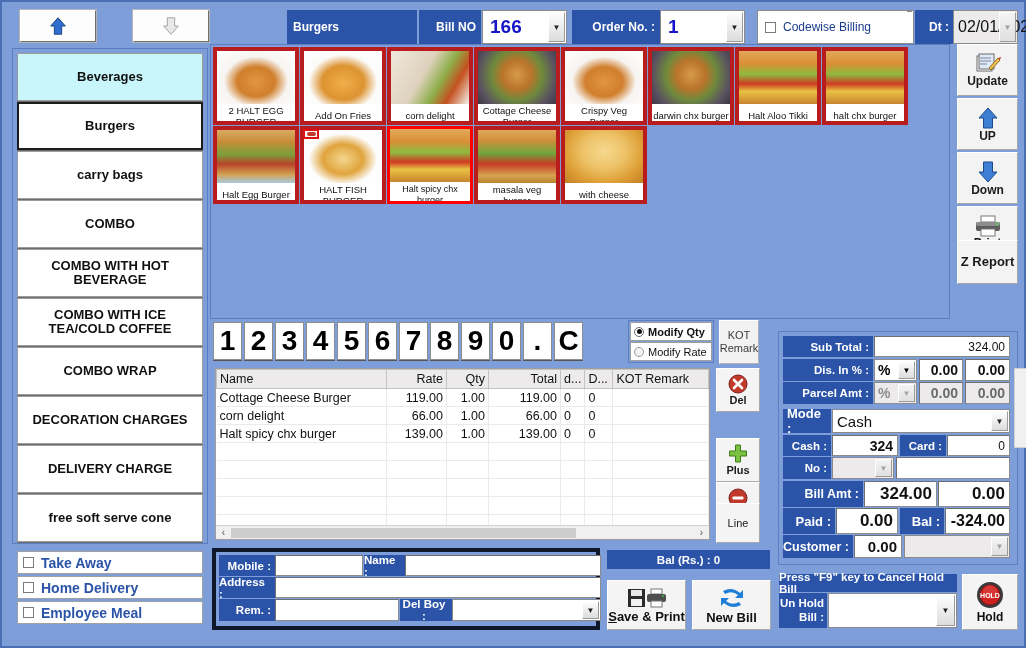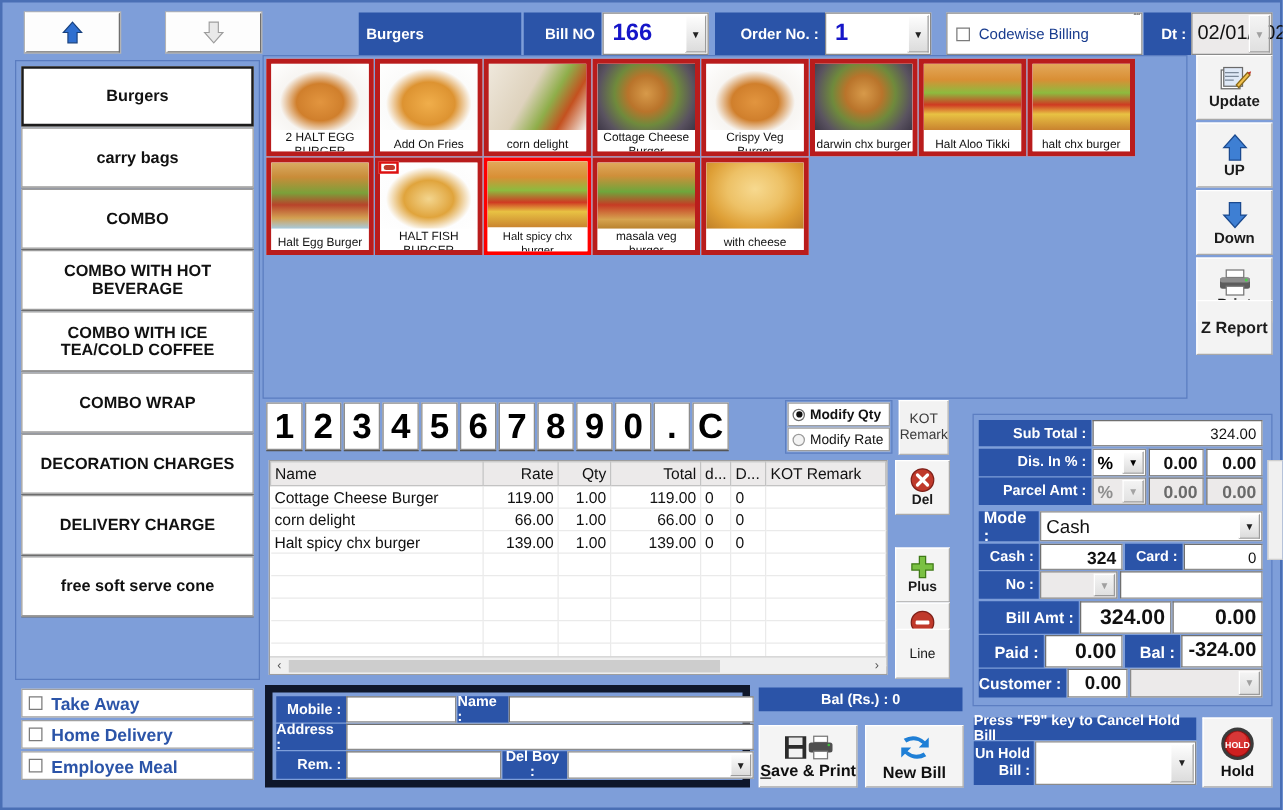--- a/index.html
+++ b/index.html
@@ -317,20 +317,21 @@
   <div style="position:absolute; left:908px; top:8px; width:0; height:0;"></div>
   <div class="combo" style="position:absolute; left:908px; top:8px; width:0;"></div>
   <div class="combo" style="position:absolute; left:907px; top:8px; width:0;"></div>
   <div class="combo" style="position:absolute; left:905px; top:8px; width:0;"></div>
   <div class="combo" style="position:absolute; left:951px; top:8px; width:65px; height:34px; background:#eceaea;">
     <span style="font-size:16px; color:#111; padding-left:4px;">02/01/2020</span>
     <span class="arrowbox" style="background:linear-gradient(#f4f4f4,#e0e0e0); color:#a0a0a0;">▼</span>
   </div>
 
   <div id="catpanel">
+    <div class="cat sel">Beverages</div>
     <div class="cat active">Burgers</div>
     <div class="cat">carry bags</div>
     <div class="cat">COMBO</div>
     <div class="cat">COMBO WITH HOT BEVERAGE</div>
     <div class="cat">COMBO WITH ICE TEA/COLD COFFEE</div>
     <div class="cat">COMBO WRAP</div>
     <div class="cat">DECORATION CHARGES</div>
     <div class="cat">DELIVERY CHARGE</div>
     <div class="cat">free soft serve cone</div>
   </div>
@@ -589,21 +590,21 @@
     <svg width="20" height="20" viewBox="0 0 20 20">
       <circle cx="10" cy="10" r="9" fill="#c0392b" stroke="#7e2019"></circle>
       <rect x="4.5" y="8.4" width="11" height="3.2" rx="1" fill="#fff"></rect>
     </svg>
     <span>Minus</span>
   </div>
   <div class="act" style="top:501px; height:40px;">
     <span style="font-weight:normal;">Line</span>
   </div>
 
-  <div style="position:absolute; left:210px; top:546px; width:388px; height:82px; background:#7e9ed9; border:6px solid #0f172a;">
+  <div style="position:absolute; left:210px; top:546px; width:388px; height:82px; background:#7e9ed9; border:4px solid #0f172a;">
     <div class="frm-lab" style="left:3px; top:3px; width:56px; height:21px;">Mobile :</div>
     <div class="frm-inp" style="left:59px; top:3px; width:88px; height:21px;"></div>
     <div class="frm-lab" style="left:148px; top:3px; width:41px; height:21px;">Name :</div>
     <div class="frm-inp" style="left:189px; top:3px; width:196px; height:21px;"></div>
 
     <div class="frm-lab" style="left:3px; top:25px; width:56px; height:21px;">Address :</div>
     <div class="frm-inp" style="left:59px; top:25px; width:326px; height:21px;"></div>
 
     <div class="frm-lab" style="left:3px; top:47px; width:56px; height:22px;">Rem. :</div>
     <div class="frm-inp" style="left:59px; top:47px; width:124px; height:22px;"></div>

